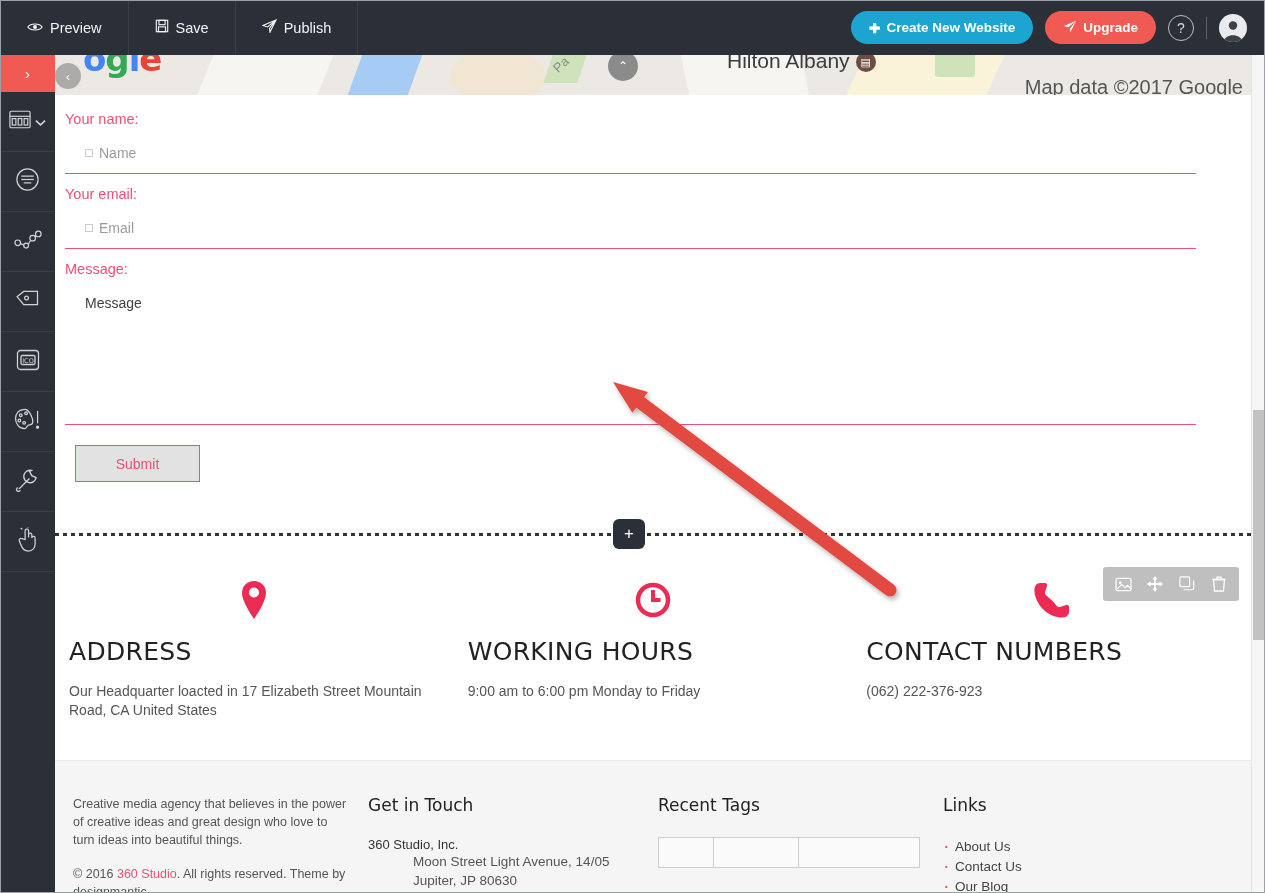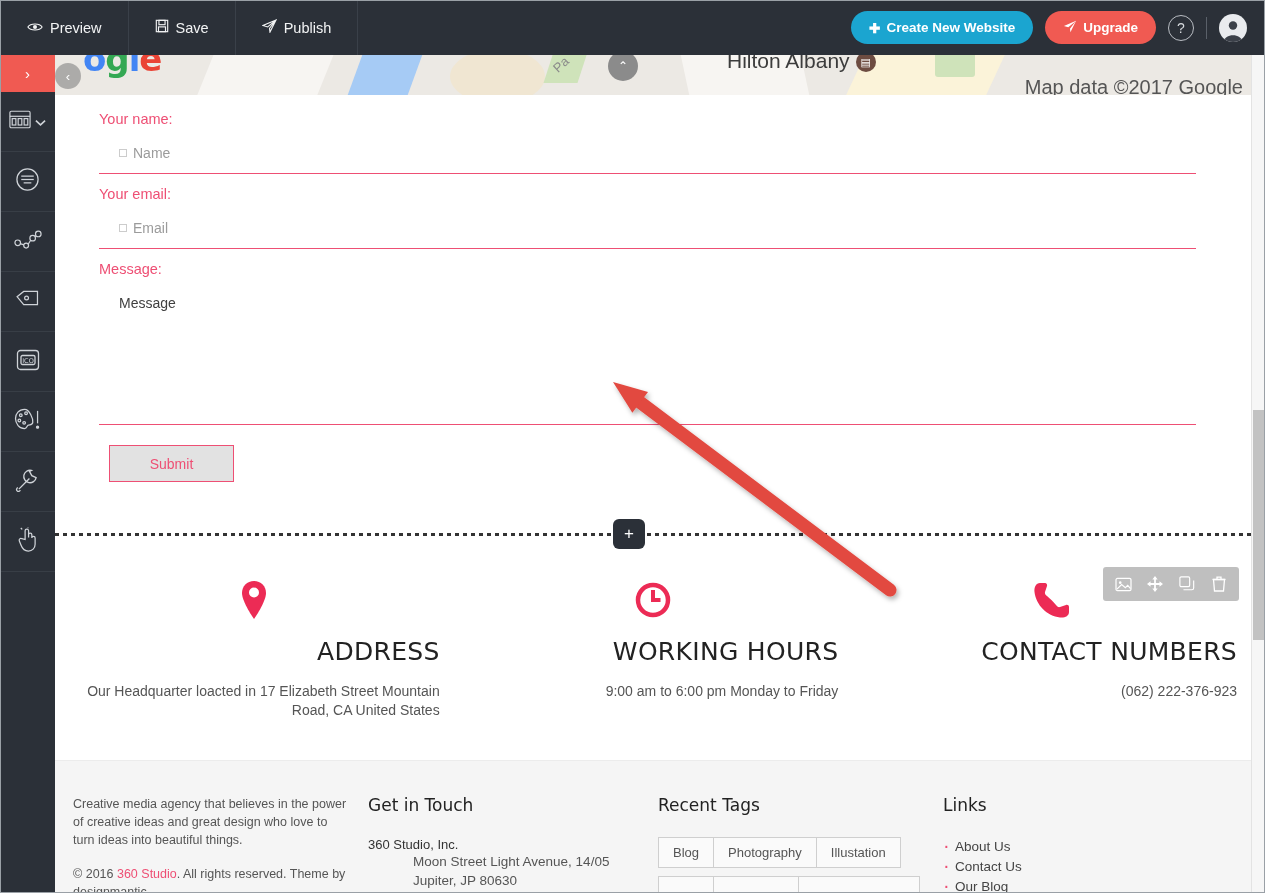--- a/index.html
+++ b/index.html
@@ -119,21 +119,21 @@
     display: inline-block; width: 20px; height: 20px; border-radius: 50%;
     background: #6d4c41; color: #fff; font-size: 11px; text-align: center;
     line-height: 20px; vertical-align: 2px; margin-left: 6px;
   }
   .map-attr {
     position: absolute; right: 8px; top: -4px;
     font-size: 20px; color: #555; white-space: nowrap; margin-top: 25px;
   }
 
   
-  .formwrap { padding: 16px 55px 0 16px; margin-left: 28px; }
+  .formwrap { padding: 16px 55px 0 10px; }
   .f-label { color: #ee4f74; font-size: 14.5px; margin-bottom: 18px; }
   .f-line {
     border-bottom: 1.4px solid #ee4f74; padding-left: 20px;
     color: #9b9b9b; font-size: 14px; padding-bottom: 12px; cursor: text;
   }
   .f-line .chk {
     display: inline-block; width: 8px; height: 8px;
     border: 1px solid #ccc; margin-right: 6px; vertical-align: 1px;
   }
   .f-gap { height: 12px; }
@@ -161,21 +161,21 @@
     position: absolute; left: 558px; top: 0px; width: 32px; height: 30px;
     background: #2b3038; border-radius: 6px; color: #fff;
     display: flex; align-items: center; justify-content: center;
     font-size: 17px; cursor: pointer;
   }
 
   
   .info-row {
     display: flex; padding: 30px 0 40px 0; position: relative;
   }
-  .info-col { flex: 1; text-align: right; padding: 0 14px; }
+  .info-col { flex: 1; text-align: left; padding: 0 14px; }
   .info-icon { height: 42px; display: flex; align-items: center; justify-content: center; }
   .info-title {
     font-size: 25px; color: #222; letter-spacing: 0.3px;
     margin-top: 16px; font-weight: normal;
     font-family: "DejaVu Sans", sans-serif;
   }
   .info-text { font-size: 14px; color: #555; margin-top: 16px; line-height: 19px; }
 
   
   .elem-toolbar {
@@ -541,25 +541,20 @@
 
         <div class="fcol fcol-2">
           <div class="fhead">Get in Touch</div>
           <div class="faddr-name">360 Studio, Inc.</div>
           <div class="faddr-line">Moon Street Light Avenue, 14/05</div>
           <div class="faddr-line">Jupiter, JP 80630</div>
         </div>
 
         <div class="fcol fcol-3">
           <div class="fhead">Recent Tags</div>
-          <div class="tagrow">
-            <span class="tag">Blog</span>
-            <span class="tag">Photography</span>
-            <span class="tag">Illustation</span>
-          </div>
           <div class="tagrow">
             <span class="tag empty"></span>
             <span class="tag empty" style="min-width:86px;"></span>
             <span class="tag empty" style="min-width:122px;"></span>
           </div>
         </div>
 
         <div class="fcol fcol-4">
           <div class="fhead">Links</div>
           <ul class="linklist">

